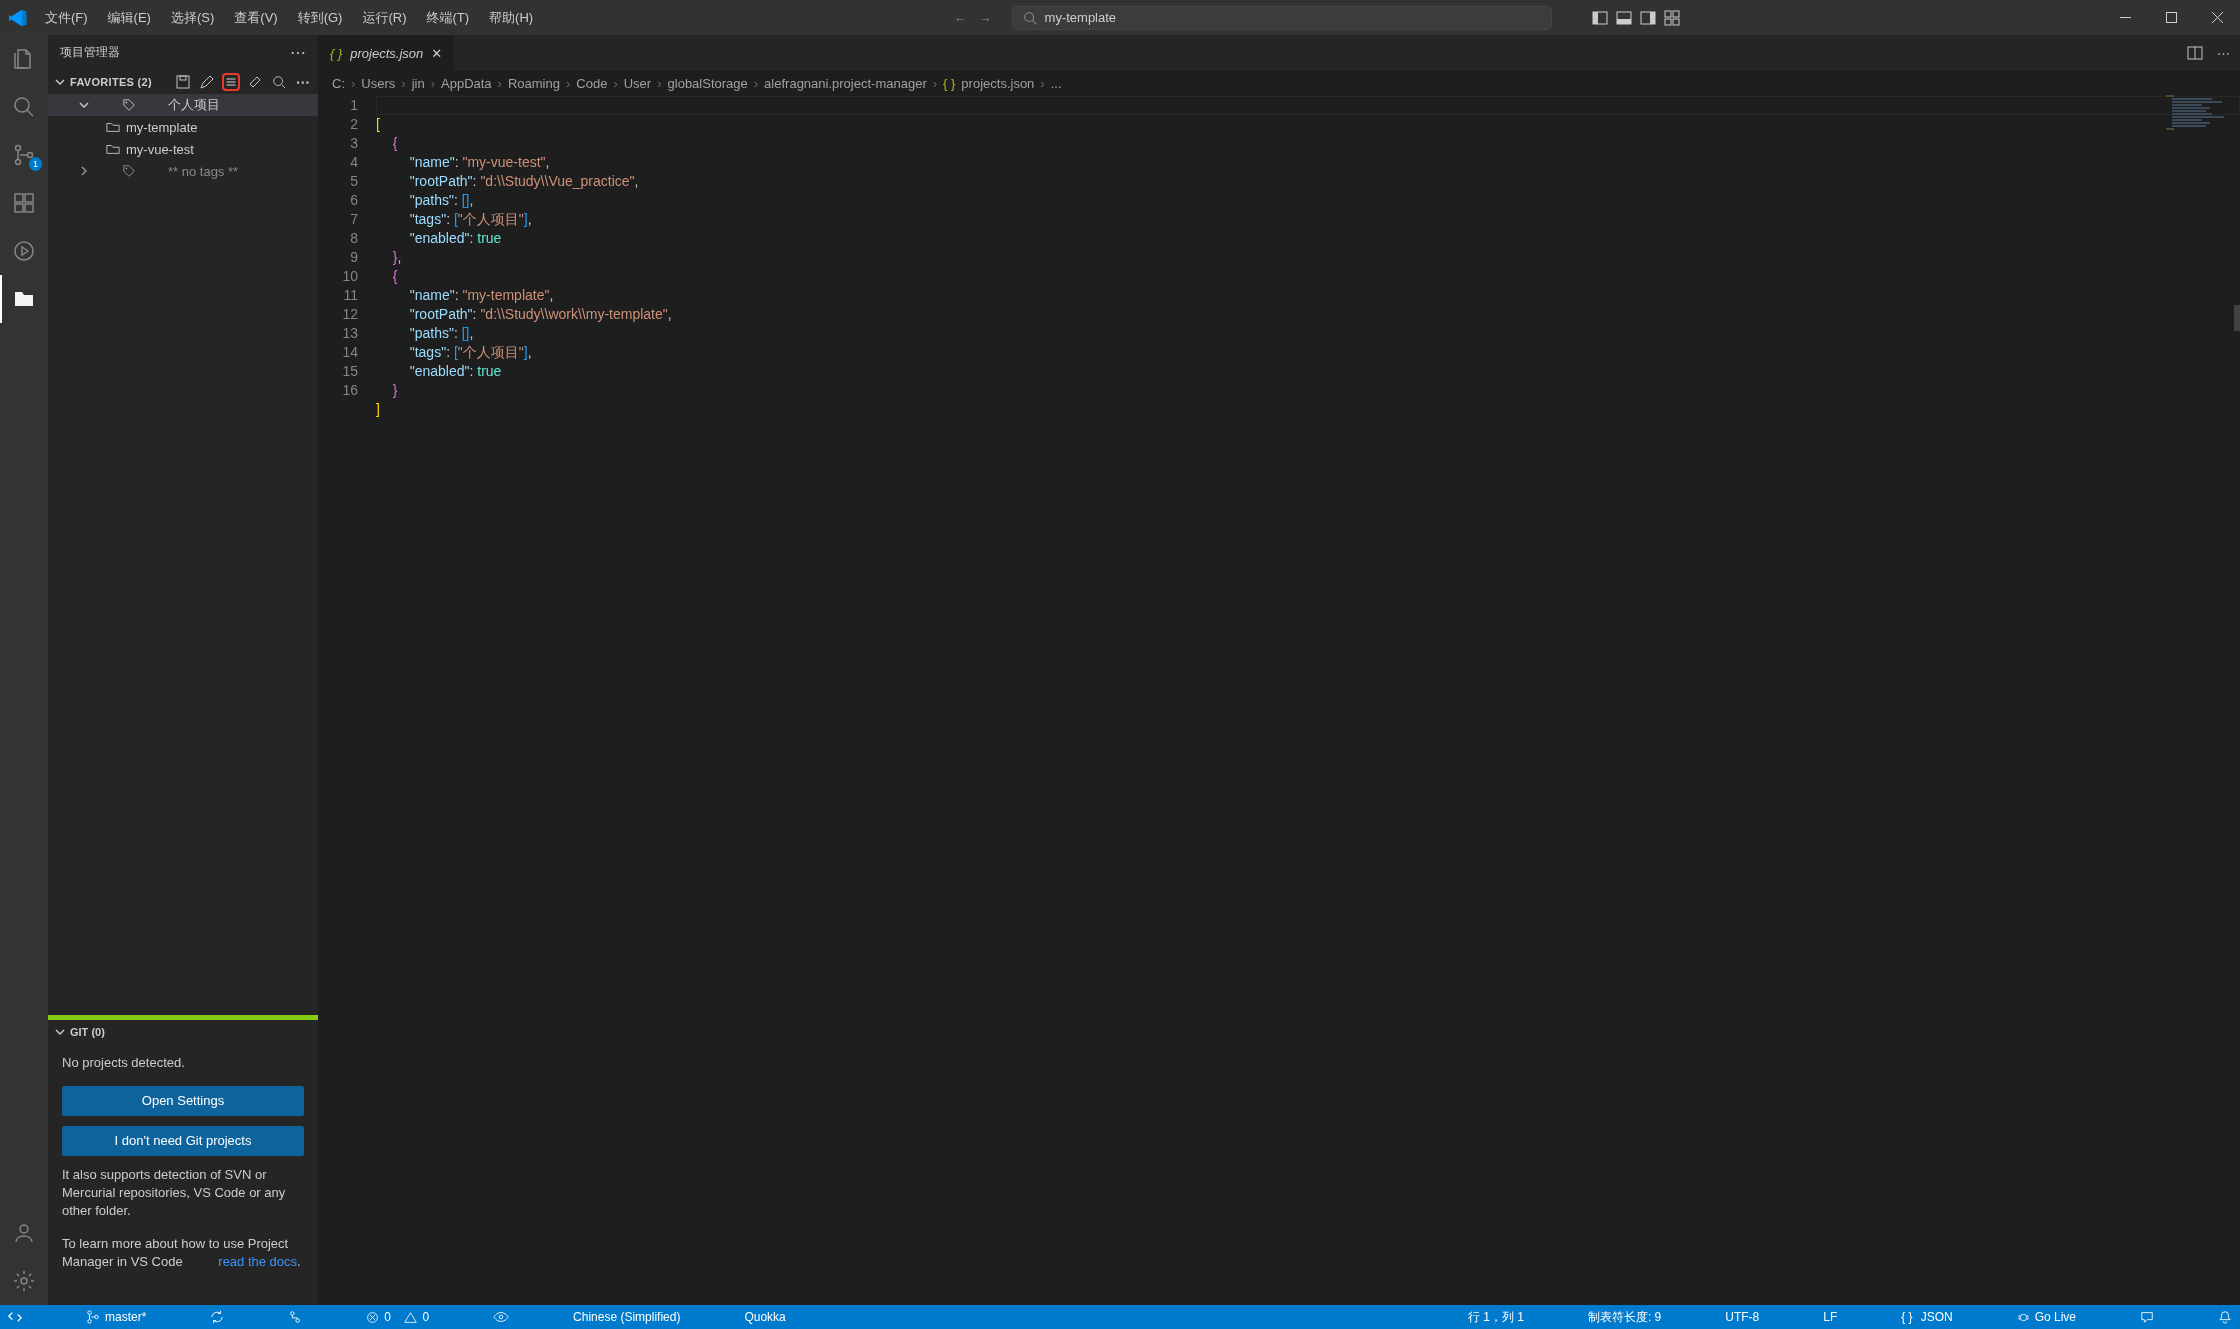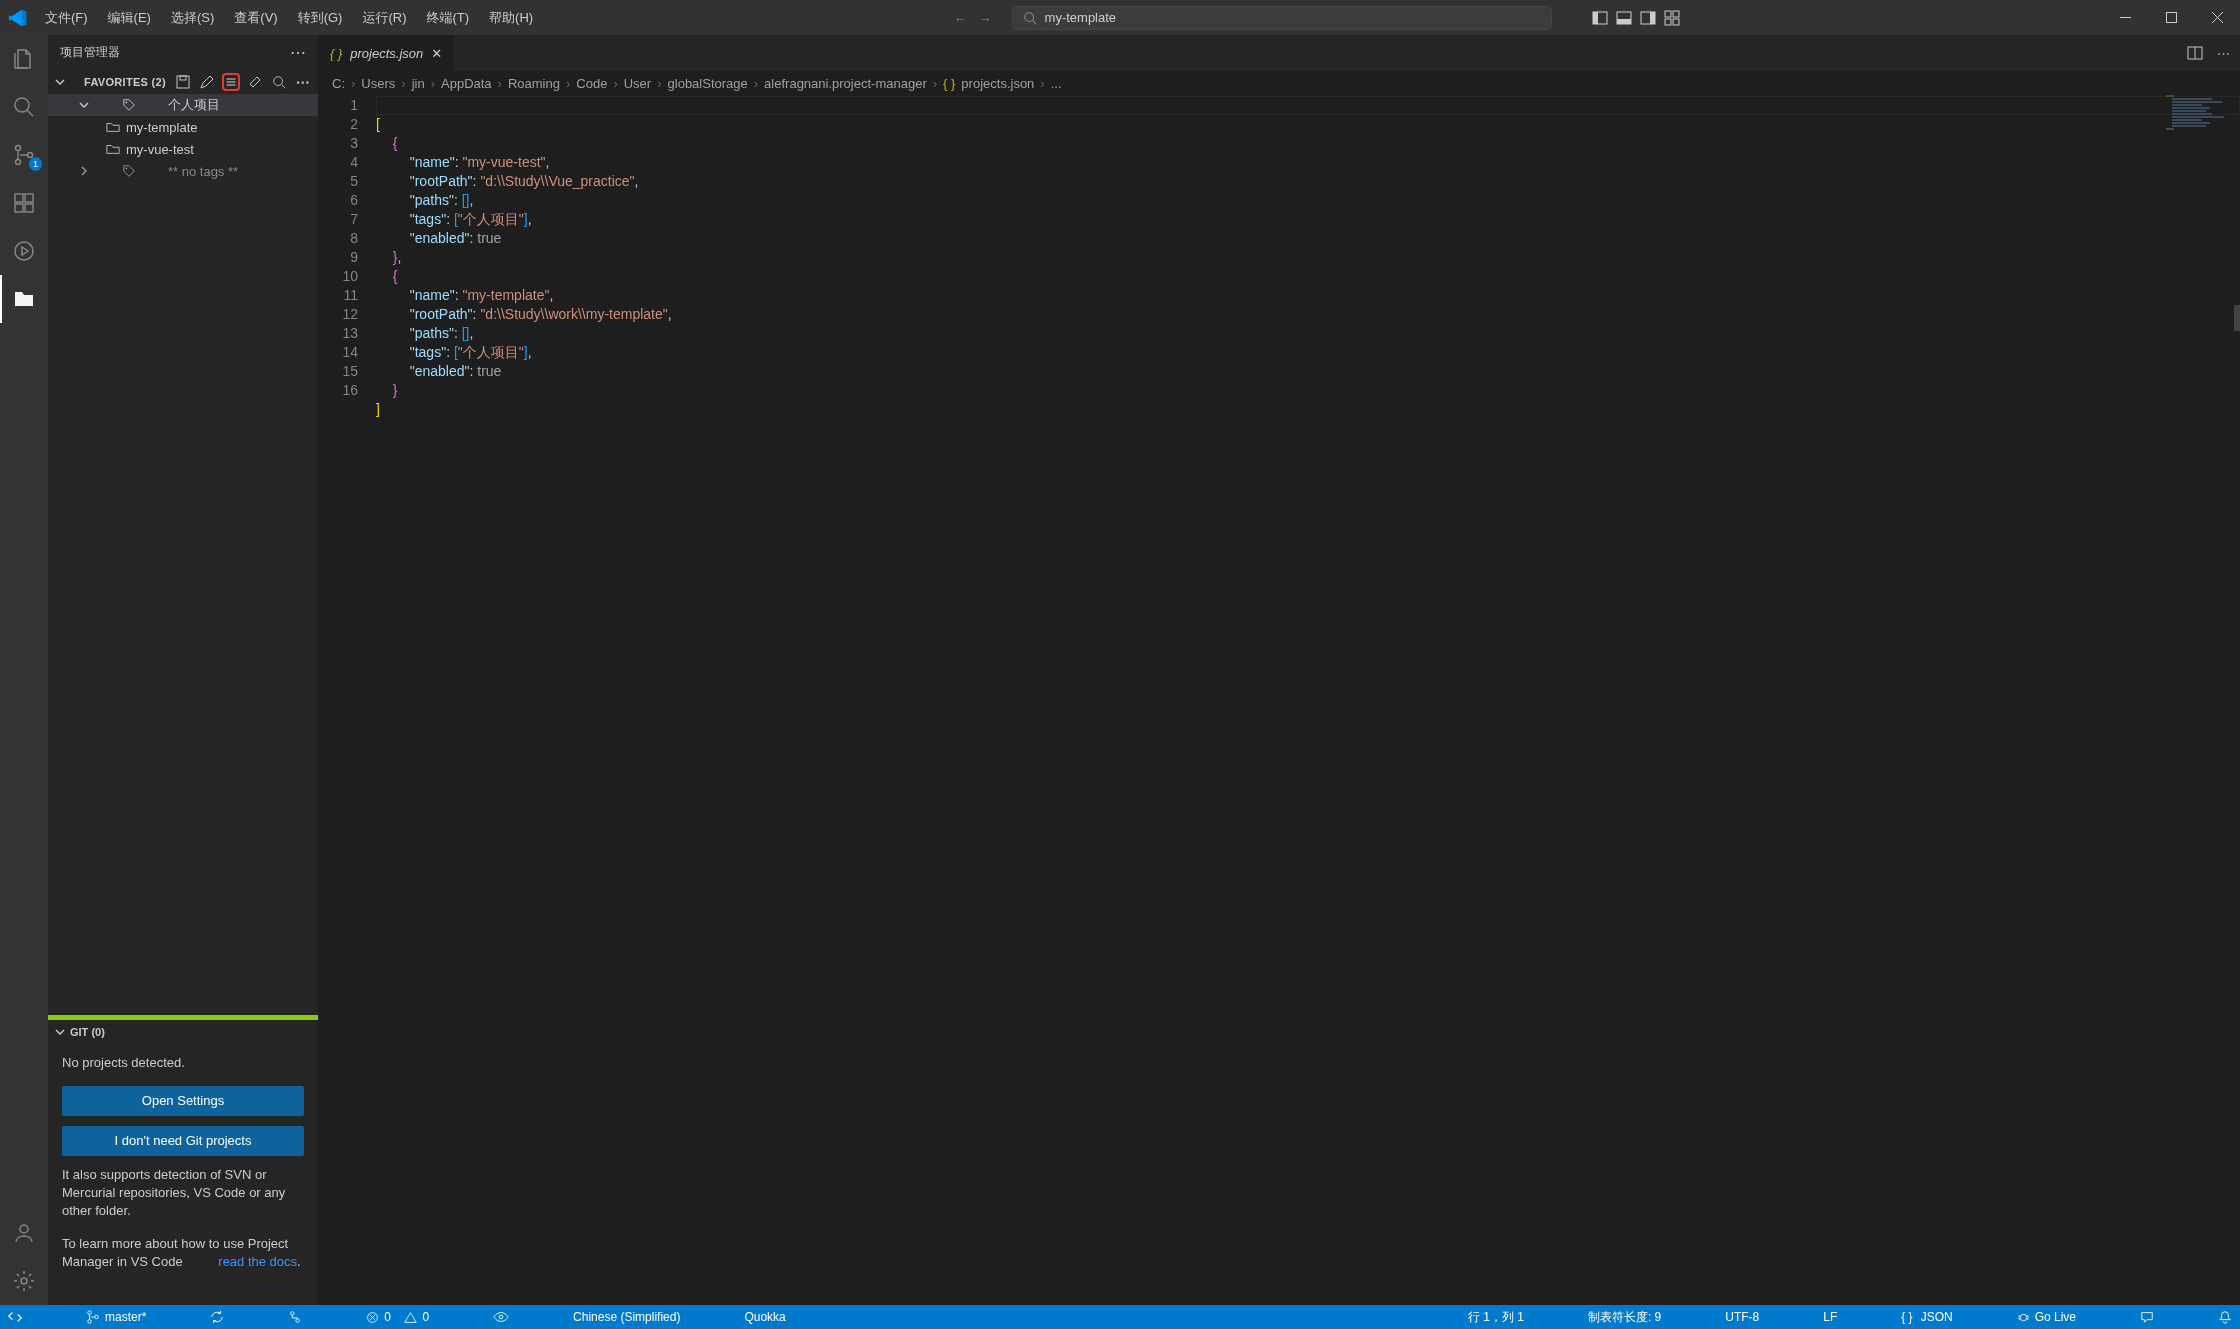--- a/index.html
+++ b/index.html
@@ -51,21 +51,21 @@
 .tabs .right{ margin-left:auto; display:flex; align-items:center; gap:14px; padding:0 10px; color:#c5c5c5;}
 .breadcrumb{ height:24px; display:flex; align-items:center; padding:0 14px; font-size:13px; color:#a0a0a0; gap:6px;}
 .breadcrumb .sep{ color:#666;}
 .breadcrumb .jicon{ color:#b8b816;}
 .code-area{ flex:1; display:flex; overflow:hidden; position:relative;}
 .gutter{ width:58px; text-align:right; color:#858585; font-family:Consolas,monospace; font-size:14px; line-height:19px; padding-right:18px; padding-top:1px;}
 .code{ flex:1; font-family:Consolas,monospace; font-size:14px; line-height:19px; white-space:pre; padding-top:1px; position:relative;}
 .hl-line{ position:absolute; left:0; right:0; height:19px; top:1px; border:1px solid #282828;}
 .tok-key{ color:#9cdcfe;}
 .tok-str{ color:#ce9178;}
-.tok-bool{ color:#a3a3a3;}
+.tok-bool{ color:#5eead4;}
 .tok-brk{ color:#ffd700;}
 .tok-brk2{ color:#da70d6;}
 .tok-brk3{ color:#179fff;}
 .tok-pun{ color:#cccccc;}
 .minimap{ position:absolute; top:0; right:14px; width:60px; height:40px; }
 .minimap .ml{ height:2px; margin-bottom:1px;}
 .scrolly{ position:absolute; right:0; top:0; width:14px; height:100%;}
 .scroll-ind{ position:absolute; right:0; top:210px; width:6px; height:26px; background:#424242;}
 
 .statusbar{ height:24px; background:#007acc; color:#fff; display:flex; align-items:center; font-size:12px;gap:48px;}
@@ -216,21 +216,21 @@
 
   <div class="sidebar">
     <div class="sb-title">
       <span>项目管理器</span>
       <span class="actions">⋯</span>
     </div>
     <div class="section-hdr">
       <svg class="chev" viewBox="0 0 12 12">
           <path d="M2 4l4 4 4-4" fill="none" stroke="#ccc" stroke-width="1.4"></path>
         </svg>
-      <span style="margin-left:18px">FAVORITES (2)</span>
+      <span style="margin-left:4px">FAVORITES (2)</span>
       <div class="hact">
         <span class="ico">
             <svg width="16" height="16" viewBox="0 0 16 16">
               <rect x="2" y="2" width="12" height="12" fill="none" stroke="currentColor"></rect>
               <rect x="5" y="2" width="6" height="4" fill="none" stroke="currentColor"></rect>
             </svg>
           </span>
         <span class="ico">
             <svg width="16" height="16" viewBox="0 0 16 16">
               <path d="M2 14l2-5 7-7 3 3-7 7-5 2z" fill="none" stroke="currentColor"></path>

